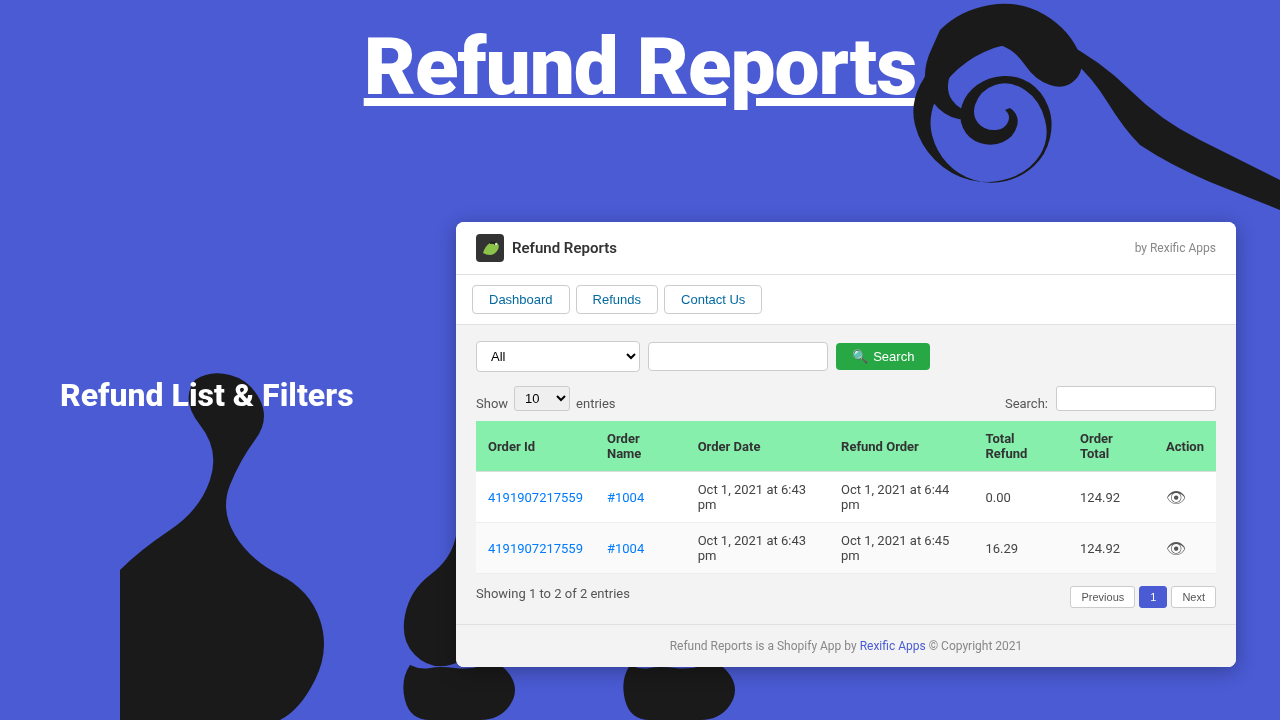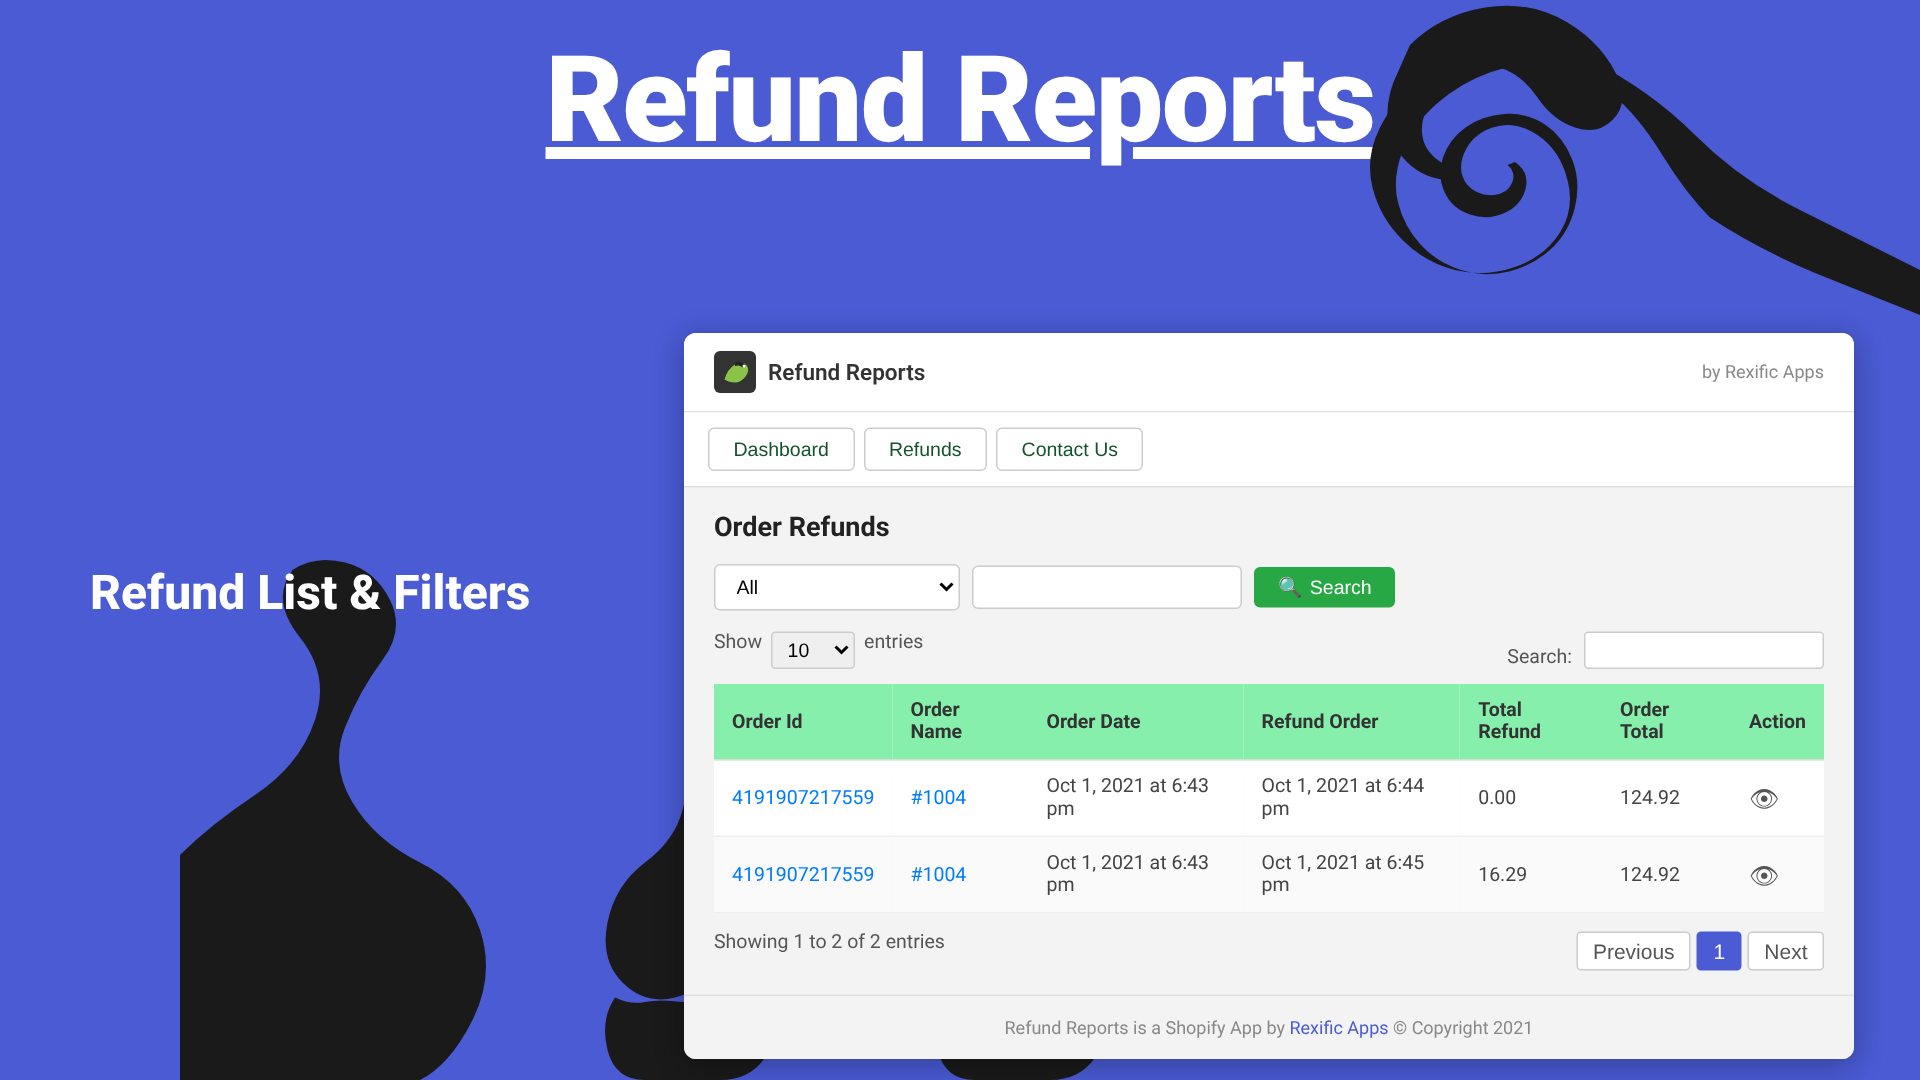--- a/index.html
+++ b/index.html
@@ -126,21 +126,21 @@
       border-bottom: 1px solid #e0e0e0;
     }
 
     .nav-btn {
       padding: 6px 16px;
       border: 1px solid #ccc;
       border-radius: 4px;
       background: white;
       font-size: 13px;
       cursor: pointer;
-      color: #14532d;
+      color: #0369a1;
     }
 
     
     .panel-content {
       padding: 16px 20px;
     }
 
     .section-title {
       font-size: 18px;
       font-weight: 700;
@@ -192,21 +192,21 @@
       display: flex;
       align-items: center;
       justify-content: space-between;
       margin-bottom: 10px;
       font-size: 13px;
       color: #555;
     }
 
     .show-left {
       display: flex;
-      align-items: flex-start;
+      align-items: flex-end;
       gap: 6px;
     }
 
     .entries-select {
       padding: 3px 6px;
       border: 1px solid #ccc;
       border-radius: 3px;
       font-size: 13px;
     }
 
@@ -284,21 +284,21 @@
       display: flex;
       align-items: center;
       gap: 4px;
     }
 
     .page-btn {
       padding: 4px 10px;
       border: 1px solid #ccc;
       border-radius: 3px;
       background: white;
-      font-size: 14px;
+      font-size: 11px;
       cursor: pointer;
       color: #555;
     }
 
     .page-btn.active {
       background: #4a5bd4;
       color: white;
       border-color: #4a5bd4;
     }
 
@@ -360,21 +360,20 @@
   </div>
 
   <div class="nav-bar">
     <button class="nav-btn">Dashboard</button>
     <button class="nav-btn">Refunds</button>
     <button class="nav-btn">Contact Us</button>
   </div>
 
   <div class="panel-content">
 
-    <div class="section-title">Order Refunds</div>
 
     <div class="filter-row">
       <select class="filter-select">
         <option>All</option>
       </select>
       <input type="text" class="filter-input" value="" style="">
       <button class="search-btn">
         <span>🔍</span>
         <span>Search</span>
       </button>

